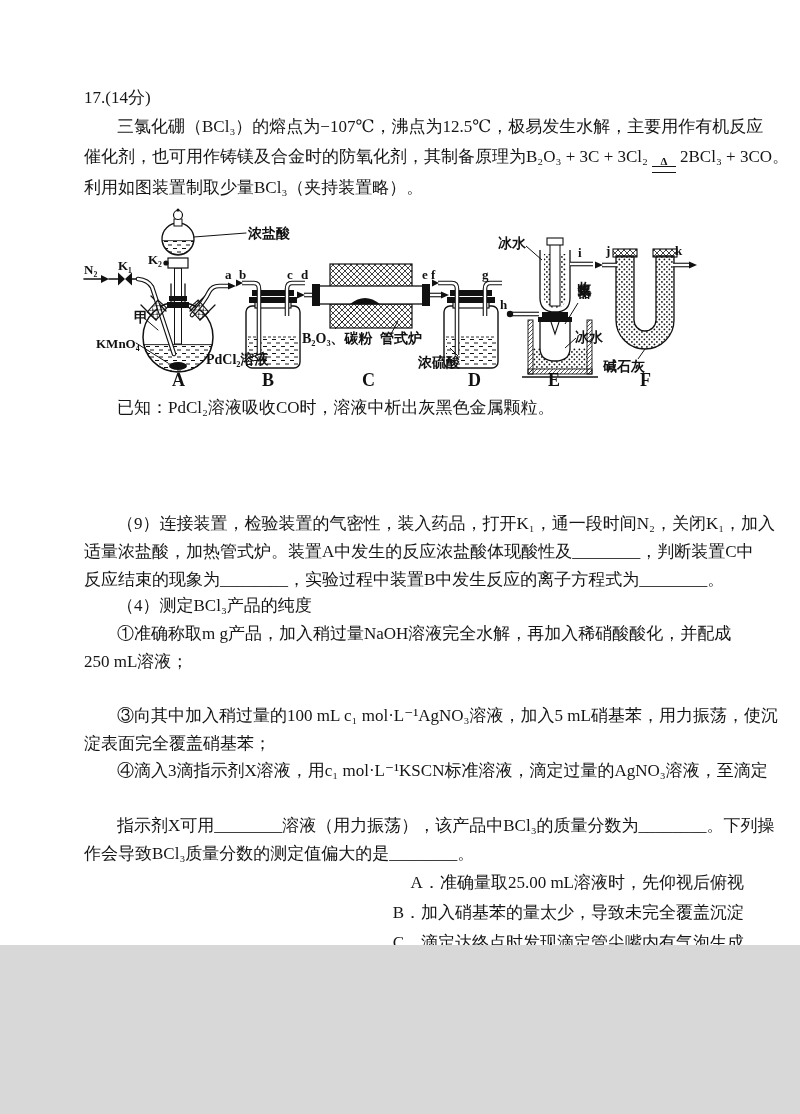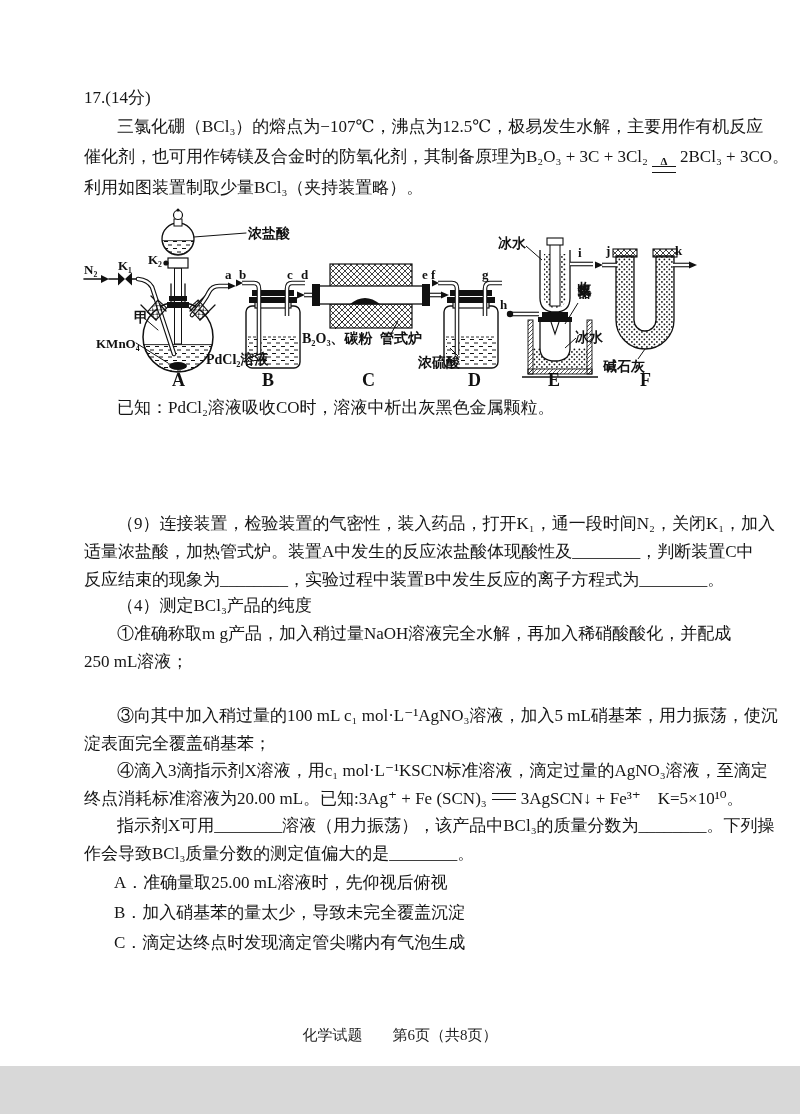--- a/index.html
+++ b/index.html
@@ -1,22 +1,22 @@
 <!DOCTYPE html>
 <html><head>
 <meta charset="utf-8">
 <style>
   html,body{margin:0;padding:0;background:#d8d8d8;}
-  .page{position:relative;width:800px;height:1066px;background:#ffffff;
+  .page{position:relative;width:800px;height:945px;background:#ffffff;
         font-family:"Liberation Serif","DejaVu Serif",serif;color:#151515;overflow:hidden;}
   .blk{position:absolute;left:84px;width:660px;font-size:17px;line-height:28px;}
   .blk .line{white-space:nowrap;}
   .lh30{line-height:30px;}
   .ind{padding-left:33px;}
-  .opt{padding-left:30px;}
+  .opt{padding-left:30px;text-align:right;}
   
   .eqstack{display:inline-flex;flex-direction:column;align-items:center;vertical-align:-3px;margin:0 4px;}
   .eqstack .d{font-size:11px;font-weight:bold;line-height:10px;}
   .dbl{display:inline-block;width:24px;height:5px;border-top:1.6px solid #151515;border-bottom:1.6px solid #151515;}
   .dbl-inline{vertical-align:4px;margin:0 5px;}
   
   .diagram{position:absolute;left:78px;top:208px;width:660px;height:198px;}
   .diagram svg{position:absolute;left:0;top:0;}
   .dlabel{position:absolute;font-size:13px;font-weight:bold;white-space:nowrap;color:#111;}
   .dlabel.cjk{font-size:14px;}
@@ -256,23 +256,20 @@
   </div>
 
 
   <div class="blk" style="top:702px">
     <div class="line ind">③向其中加入稍过量的100 mL c₁ mol·L⁻¹AgNO₃溶液，加入5 mL硝基苯，用力振荡，使沉</div>
     <div class="line">淀表面完全覆盖硝基苯；</div>
   </div>
 
   <div class="blk" style="top:757px">
     <div class="line ind">④滴入3滴指示剂X溶液，用c₁ mol·L⁻¹KSCN标准溶液，滴定过量的AgNO₃溶液，至滴定</div>
-    <div class="line">
-      <span>终点消耗标准溶液为20.00 mL。已知:3Ag⁺ + Fe (SCN)₃</span><span class="dbl dbl-inline"></span><span>3AgSCN↓ + Fe³⁺　K=5×10¹⁰。</span>
-    </div>
   </div>
 
   <div class="blk" style="top:812px">
     <div class="line ind">指示剂X可用________溶液（用力振荡），该产品中BCl₃的质量分数为________。下列操</div>
     <div class="line">作会导致BCl₃质量分数的测定值偏大的是________。</div>
   </div>
 
   <div class="blk lh30" style="top:868px">
     <div class="line opt">A．准确量取25.00 mL溶液时，先仰视后俯视</div>
     <div class="line opt">B．加入硝基苯的量太少，导致未完全覆盖沉淀</div>

